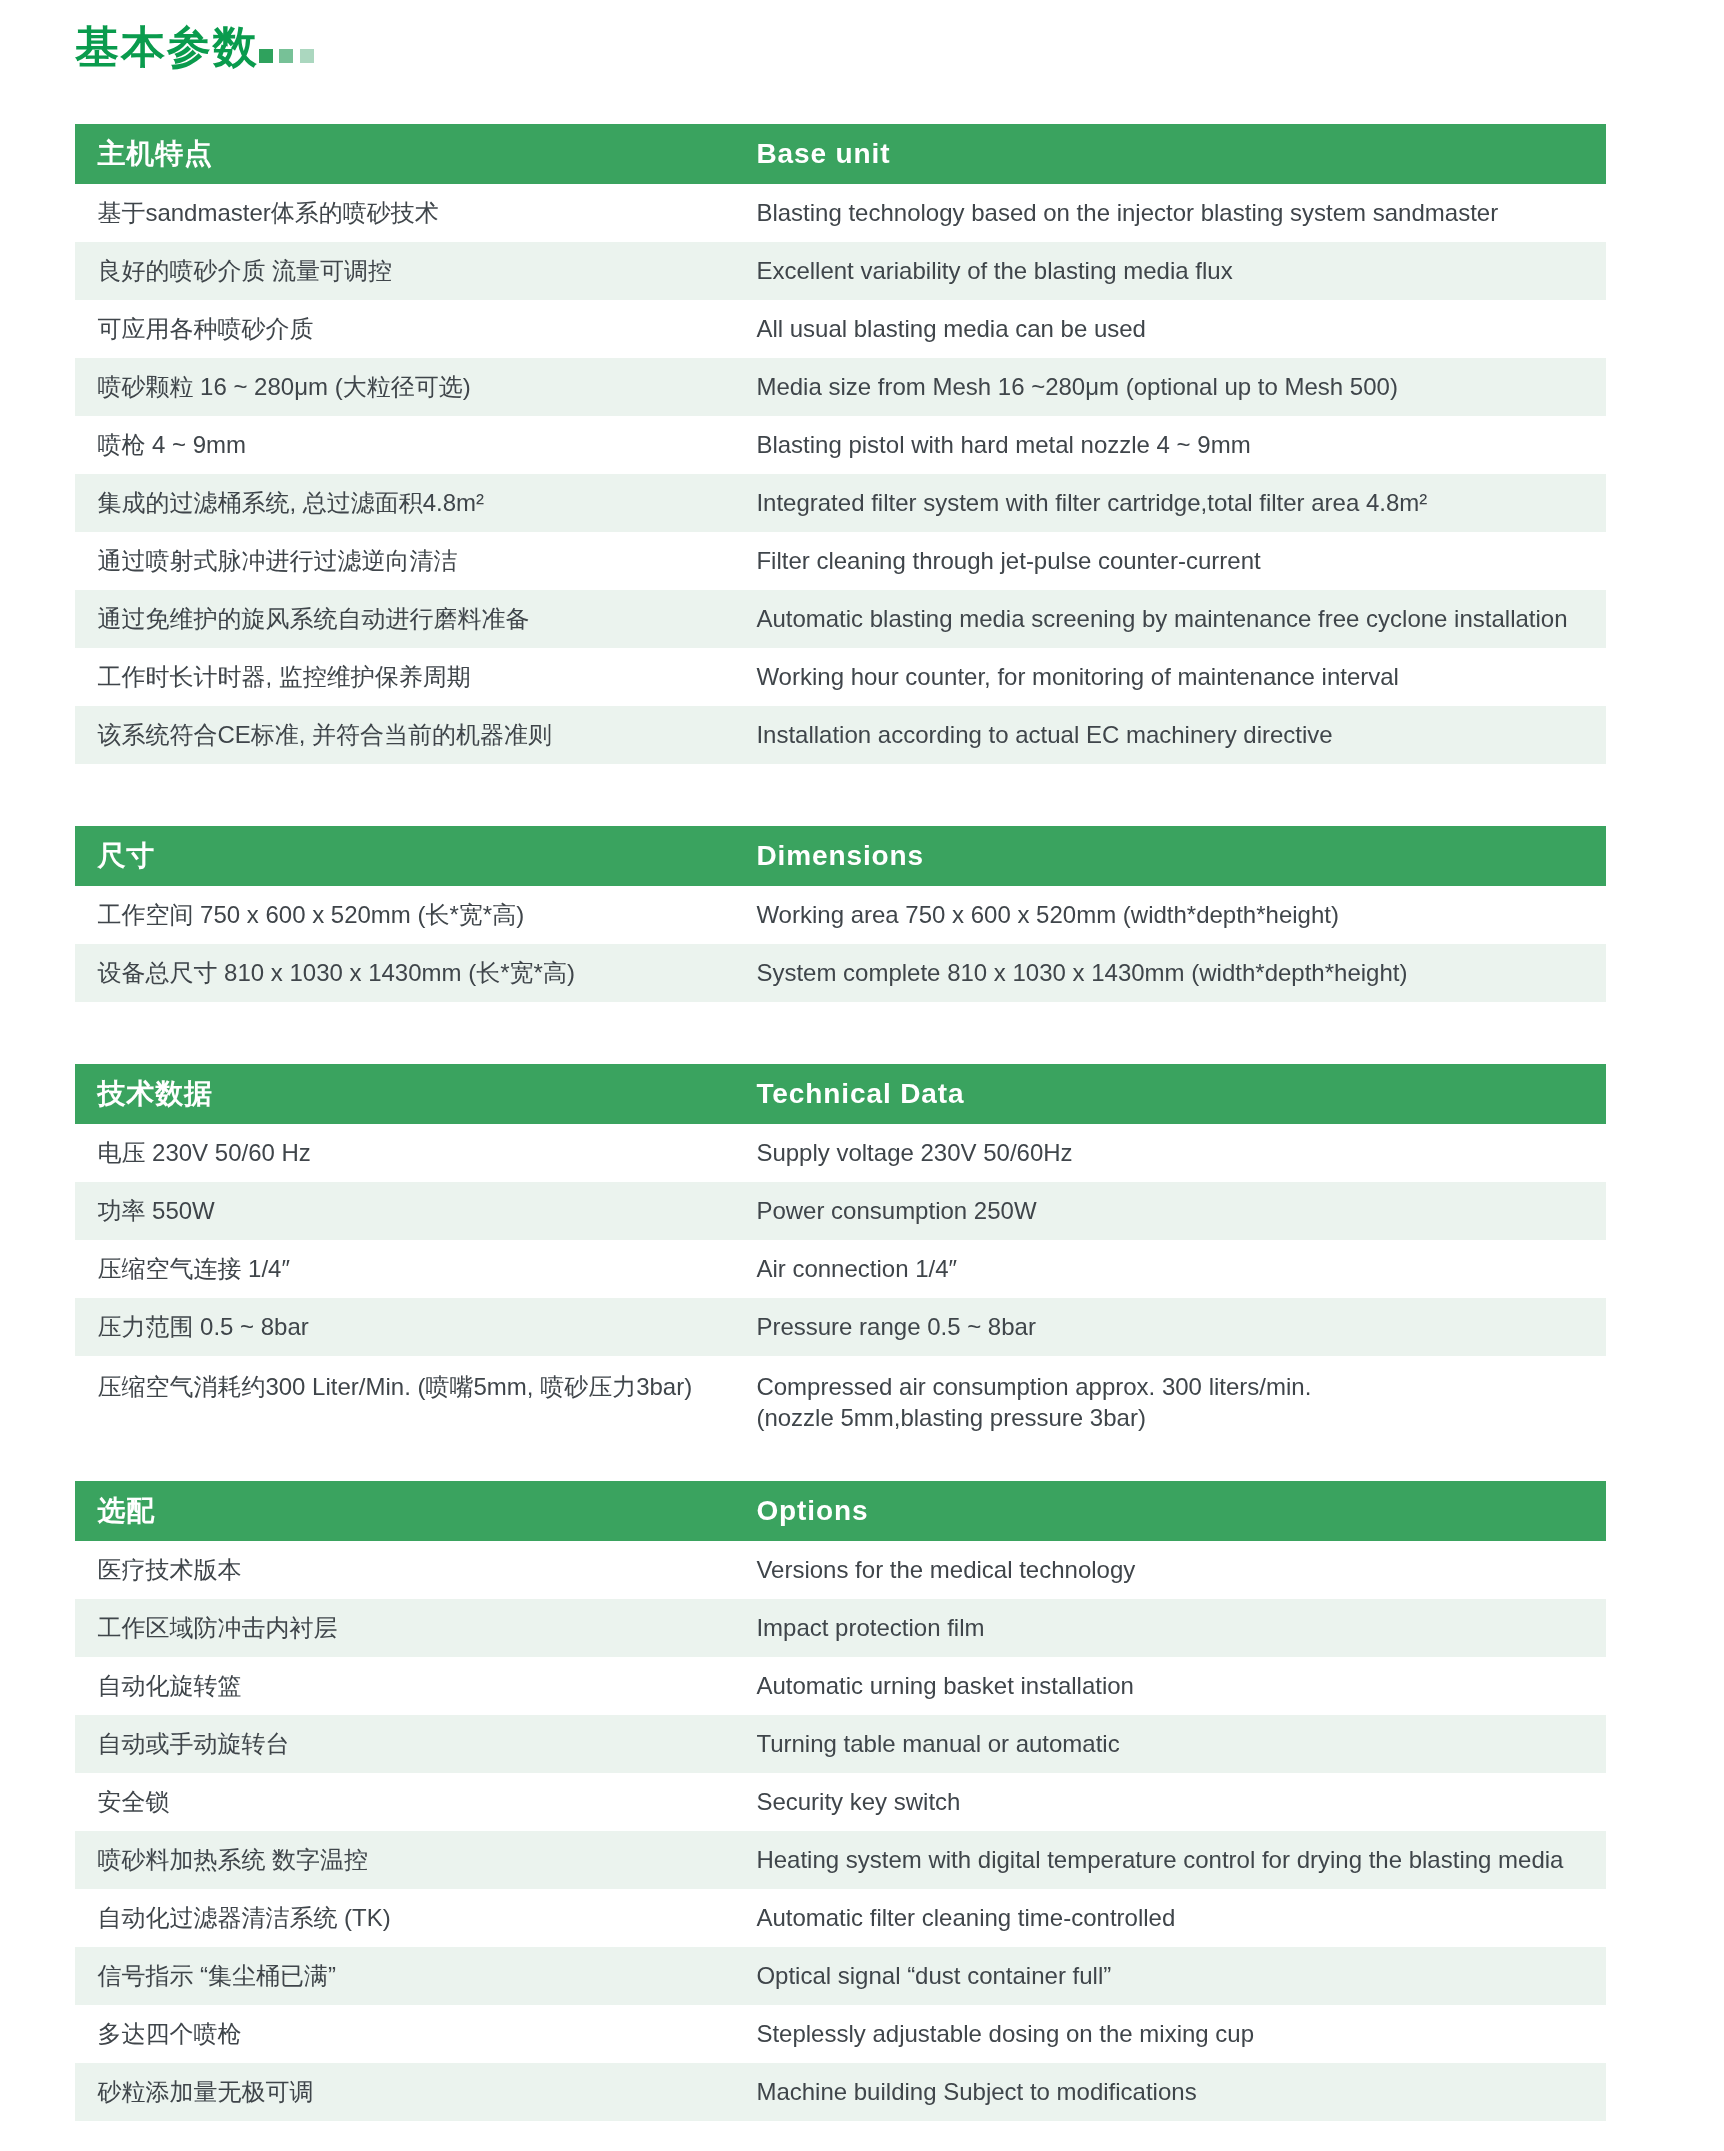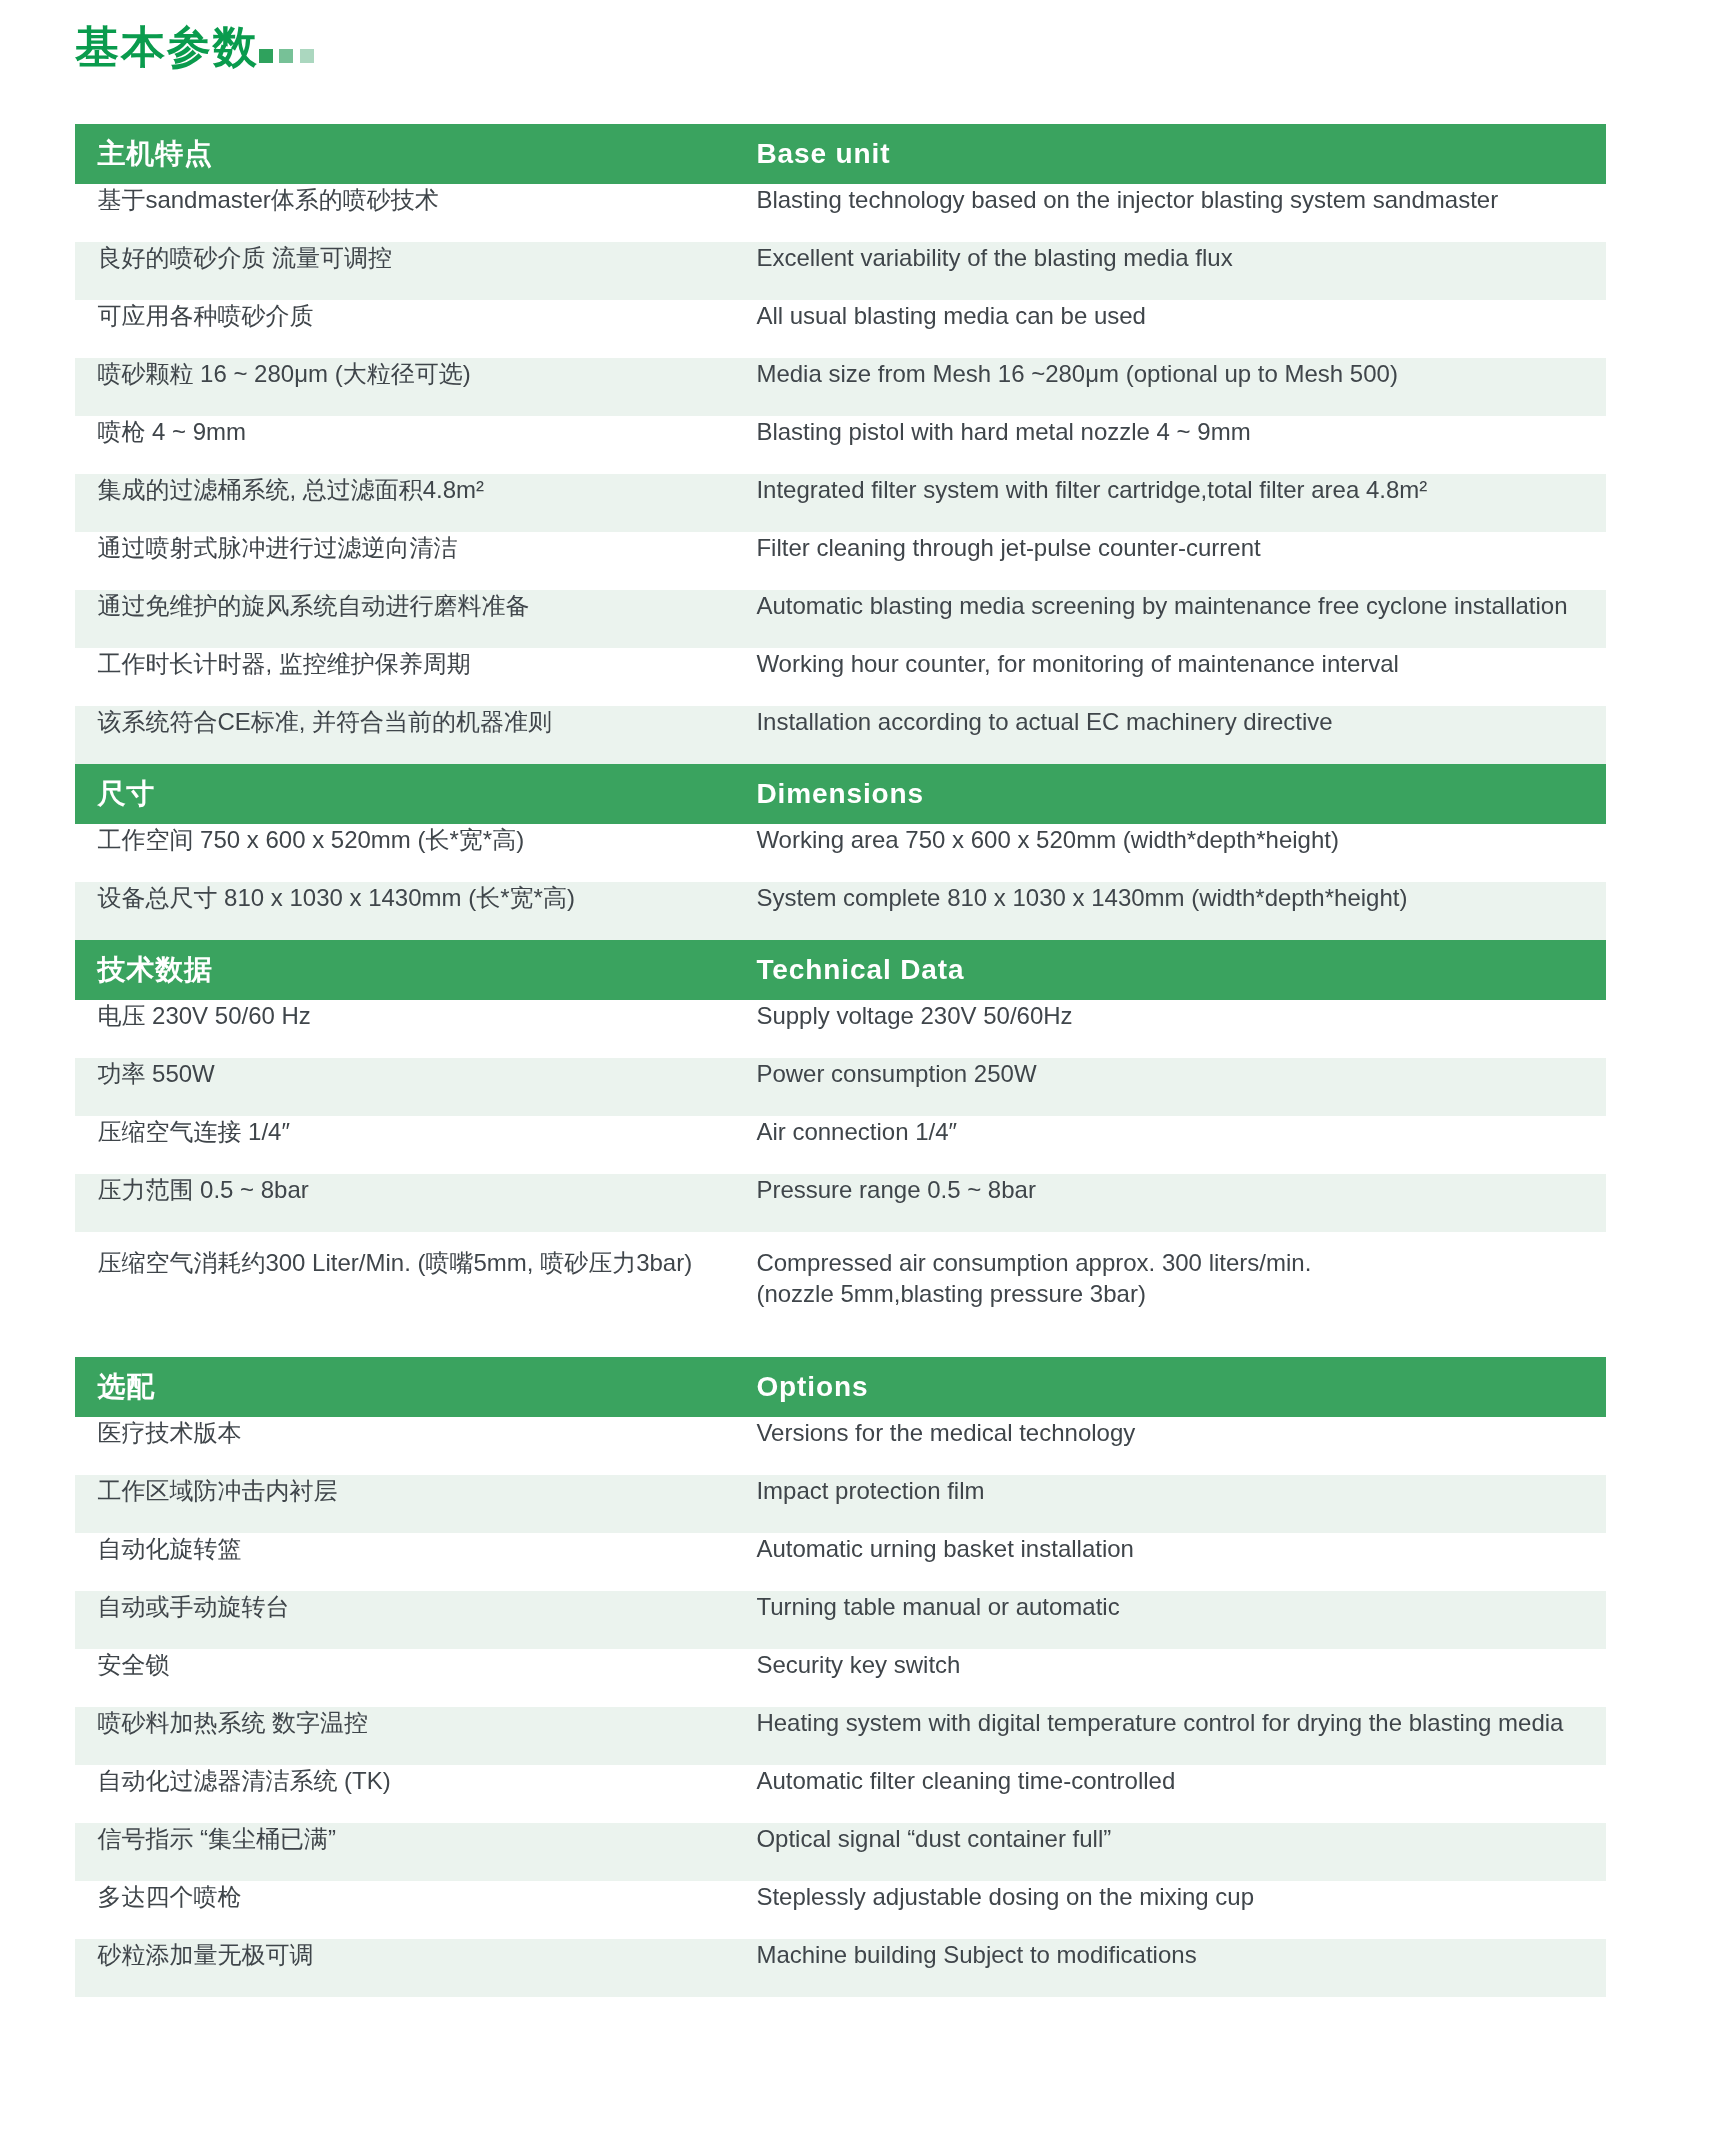--- a/index.html
+++ b/index.html
@@ -11,30 +11,30 @@
   }
   .doc{position:absolute;left:75px;top:18.6px;width:1531px;}
   .title-row{display:flex;align-items:flex-end;gap:0;height:56px;margin:0 0 49px 0;}
   .title{
     margin:0;font-size:44px;line-height:56px;font-weight:bold;
     color:var(--title-green,#0a9b4d);letter-spacing:1.9px;
   }
   .dots{display:flex;gap:6.5px;align-items:flex-end;padding-bottom:11.2px;}
   .dot{width:14px;height:14px;display:inline-block;}
   .section{width:100%;}
-  #sections .section + .section{}
+  #sections .section + .section{margin-top:62px;}
   #sections .section:nth-child(4){margin-top:32px;}
   .sec-header{
     display:flex;align-items:center;height:60px;
     background:var(--green,#3aa35f);color:#ffffff;
     font-size:28px;font-weight:bold;letter-spacing:0.9px;
   }
   .cell-zh{width:659px;padding-left:22.4px;flex:none;}
   .cell-en{flex:1;padding-right:26px;}
-  .row{display:flex;min-height:58px;font-size:24px;line-height:1.3;}
+  .row{display:flex;align-items:center;min-height:58px;font-size:24px;line-height:1.3;}
   .rows > .row:nth-child(even){background:var(--stripe,#ebf3ee);}
   .row.tall{min-height:93px;align-items:flex-start;justify-content:space-between;}
   .row.tall .cell-zh,.row.tall .cell-en{padding-top:15px;}
 </style>
 </head>
 <body style="--green: #3aa35f; --title-green: #0a9b4d; --stripe: #ebf3ee;">
 
 <div class="doc">
   <div class="title-row">
     <h1 class="title">基本参数</h1>

